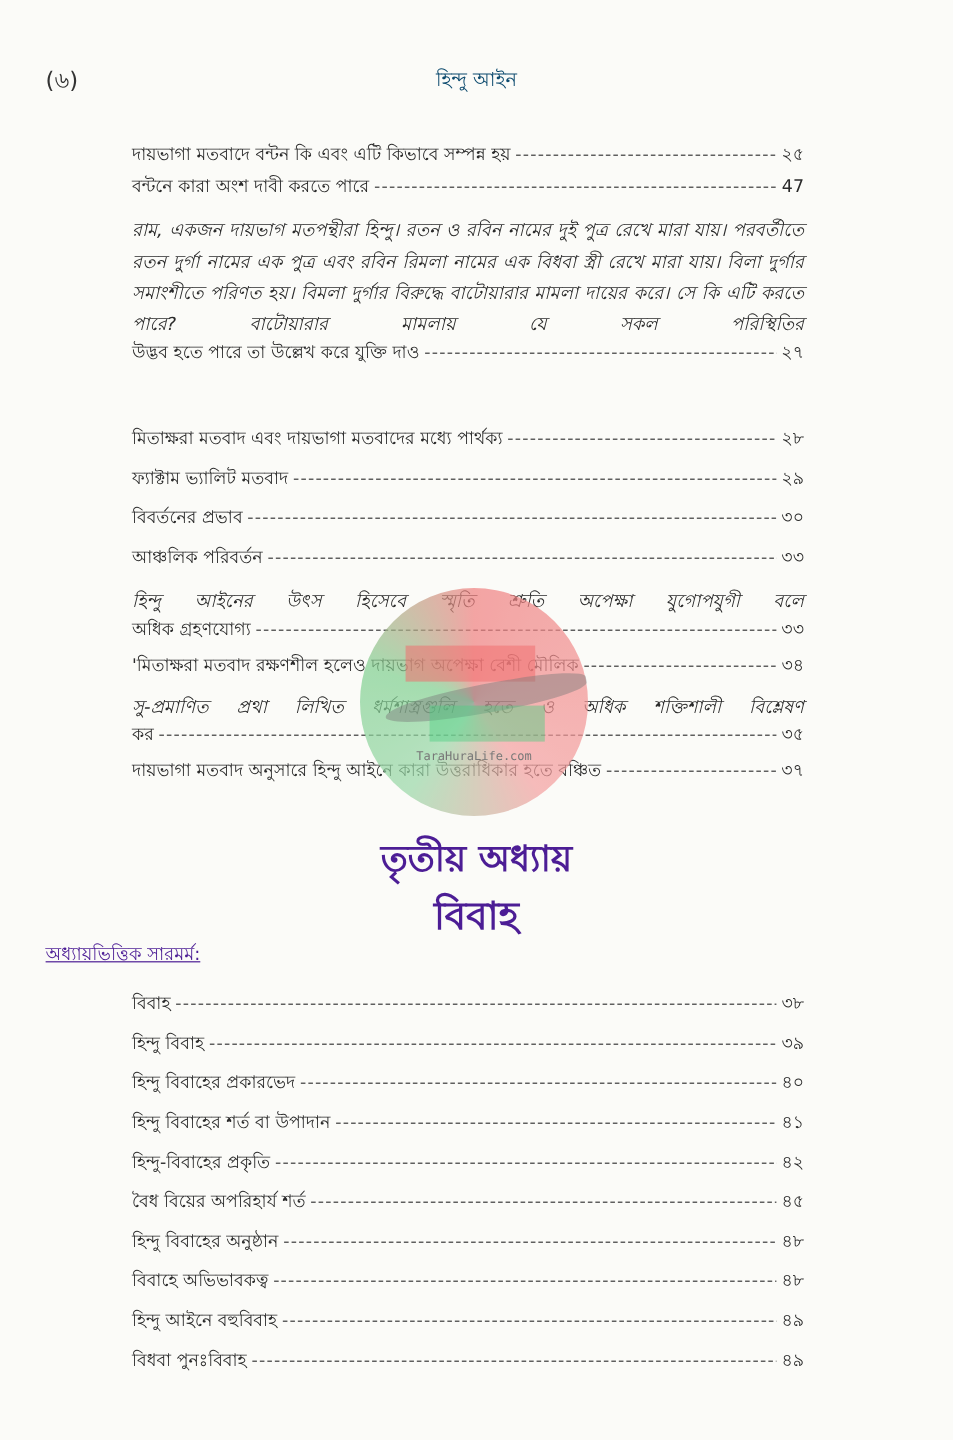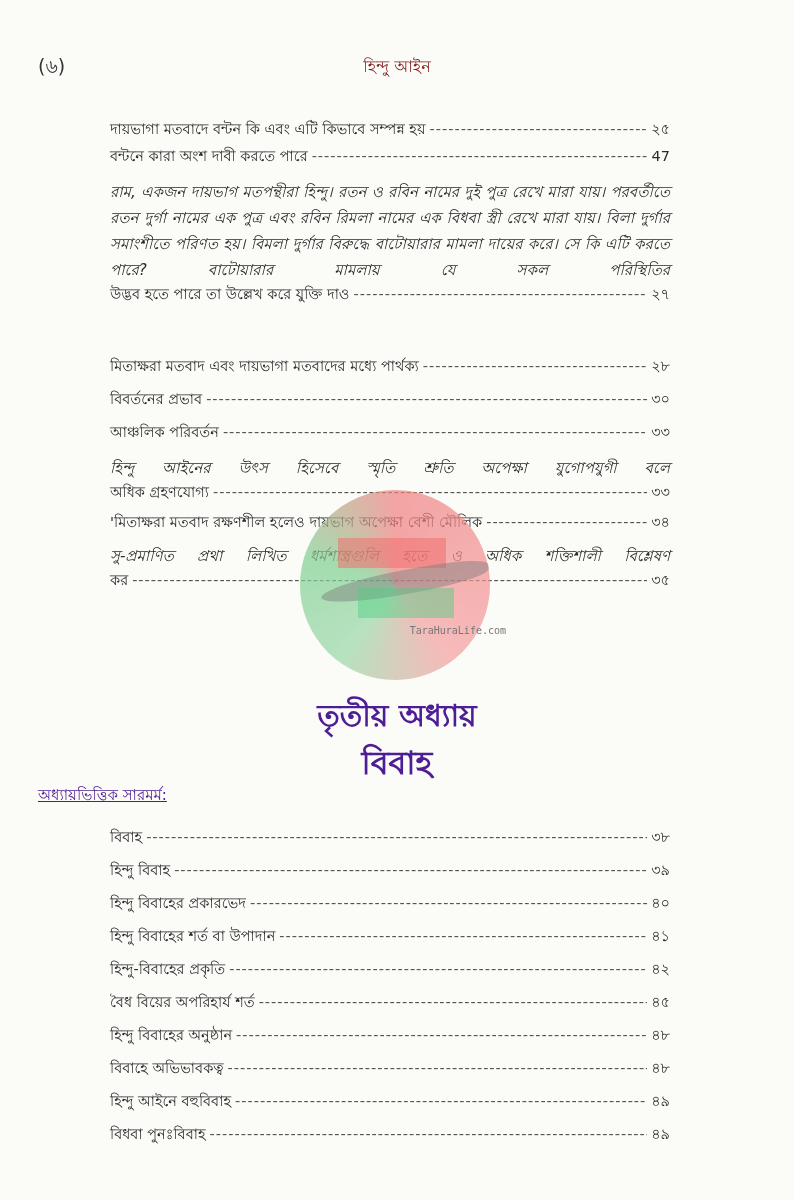--- a/index.html
+++ b/index.html
@@ -6,21 +6,21 @@
     body {
       width: 794px; height: 1200px; overflow: hidden;
       background: #fbfbf8;
       font-family: "DejaVu Sans", sans-serif;
       color: #2a2a2a;
       position: relative;
     }
     .page { position: absolute; inset: 0; }
     .running-head { position: absolute; top: 52px; left: 0; width: 794px; height: 30px; }
     .page-num { position: absolute; left: 38px; top: 0; font-size: 19px; color: #333; }
-    .book-title { position: absolute; left: 0; width: 794px; top: 2px; text-align: center; font-size: 16px; color: #7f1d1d; }
+    .book-title { position: absolute; left: 0; width: 794px; top: 2px; text-align: center; font-size: 16px; color: #0c4a6e; }
 
     .toc { position: absolute; left: 110px; width: 560px; }
     .entry { position: relative; font-size: 14.5px; line-height: 22px; }
     .entry .row { display: flex; align-items: flex-start; white-space: nowrap; }
     .entry .title { flex: 0 0 auto; }
     .entry .leader { flex: 1 1 auto; overflow: hidden; color: #555; margin: 0 4px; letter-spacing: 1px; }
     .entry .leader::before { content: "------------------------------------------------------------------------------------------------------------------------------------------------"; }
     .entry .pg { flex: 0 0 auto; }
     .entry .para { white-space: normal; text-align: justify; text-align-last: justify; line-height: 26px; font-size: 15px; font-style: italic; }
 
@@ -28,21 +28,21 @@
     .chapter-num { top: 692px; font-size: 30px; font-weight: bold; }
     .chapter-title { top: 738px; font-size: 32px; font-weight: bold; }
     .summary-label { position: absolute; left: 38px; top: 783px; font-size: 15px; text-decoration: underline; color: #4c1d95; }
 
     .watermark { position: absolute; left: 300px; top: 490px; width: 190px; height: 190px; border-radius: 50%; pointer-events: none; }
     .wm-ring { position: absolute; inset: 0; border-radius: 50%; border: 1.5px solid transparent;
       background: linear-gradient(#fbfbf800, #fbfbf800) padding-box, conic-gradient(#f08080, #f4a0a0 40%, #9ad8a8 60%, #80d090, #f08080) border-box; opacity: .7; }
     .wm-red { position: absolute; left: 38px; top: 48px; width: 108px; height: 30px; background: #f07070; opacity: .55; }
     .wm-green { position: absolute; left: 58px; top: 98px; width: 96px; height: 30px; background: #4ccf80; opacity: .45; }
     .wm-swoosh { position: absolute; left: 20px; top: 80px; width: 170px; height: 24px; border-radius: 60% 40% 50% 50%; background: #7a7a7a; opacity: .45; transform: rotate(-10deg); }
-    .wm-text { position: absolute; left: 16px; width: 190px; top: 135px; text-align: right; font-size: 10px; color: #777; font-family: "DejaVu Sans Mono", monospace; }
+    .wm-text { position: absolute; left: 0; width: 190px; top: 135px; text-align: center; font-size: 10px; color: #777; font-family: "DejaVu Sans Mono", monospace; }
   </style>
 </head>
 <body>
 
 <div class="page">
 
   <div class="running-head">
     <span class="page-num">(৬)</span>
     <div class="book-title">হিন্দু আইন</div>
   </div>
@@ -72,20 +72,27 @@
     </div>
     <div class="entry" style="height:33px">
       <div class="row">
           <span class="title">মিতাক্ষরা মতবাদ এবং দায়ভাগা মতবাদের মধ্যে পার্থক্য</span>
           <span class="leader"></span>
           <span class="pg">২৮</span>
         </div>
     </div>
     <div class="entry" style="height:33px">
       <div class="row">
+          <span class="title">ফ্যাক্টাম ভ্যালিট মতবাদ</span>
+          <span class="leader"></span>
+          <span class="pg">২৯</span>
+        </div>
+    </div>
+    <div class="entry" style="height:33px">
+      <div class="row">
           <span class="title">বিবর্তনের প্রভাব</span>
           <span class="leader"></span>
           <span class="pg">৩০</span>
         </div>
     </div>
     <div class="entry" style="height:34px">
       <div class="row">
           <span class="title">আঞ্চলিক পরিবর্তন</span>
           <span class="leader"></span>
           <span class="pg">৩৩</span>
@@ -105,20 +112,27 @@
           <span class="leader"></span>
           <span class="pg">৩৪</span>
         </div>
     </div>
     <div class="entry" style="height:56px">
       <div class="para">সু-প্রমাণিত প্রথা লিখিত ধর্মশাস্ত্রগুলি হতে ও অধিক শক্তিশালী বিশ্লেষণ</div>
       <div class="row">
           <span class="title">কর</span>
           <span class="leader"></span>
           <span class="pg">৩৫</span>
+        </div>
+    </div>
+    <div class="entry" style="height:30px">
+      <div class="row">
+          <span class="title">দায়ভাগা মতবাদ অনুসারে হিন্দু আইনে কারা উত্তরাধিকার হতে বঞ্চিত</span>
+          <span class="leader"></span>
+          <span class="pg">৩৭</span>
         </div>
     </div>
   </div>
 
   <div class="watermark">
     <div class="wm-ring"></div>
     <div class="wm-red"></div>
     <div class="wm-swoosh"></div>
     <div class="wm-green"></div>
     <div class="wm-text">TaraHuraLife.com</div>

